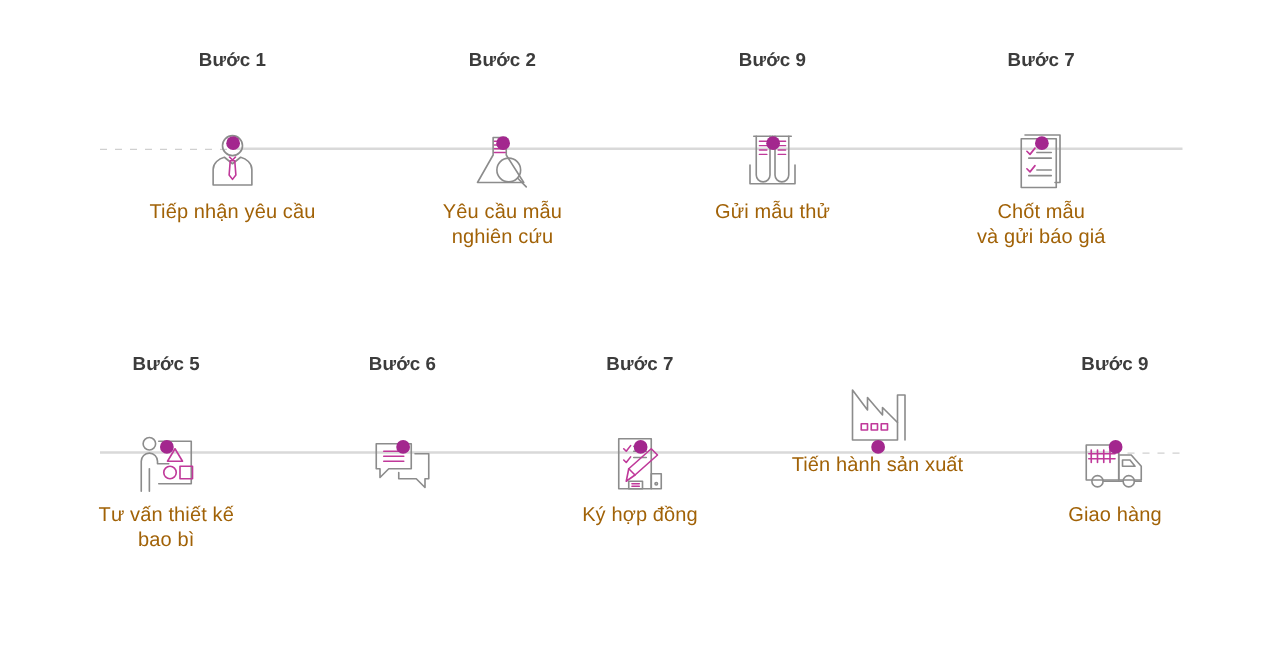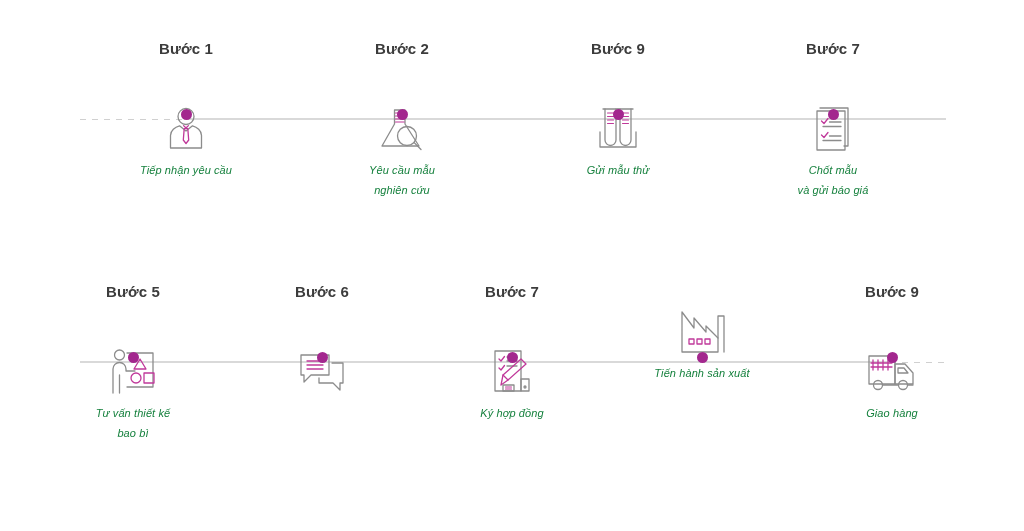--- a/index.html
+++ b/index.html
@@ -80,26 +80,25 @@
     margin-top: 18px;
     display: flex;
     align-items: center;
     justify-content: center;
   }
   .icon-wrap svg {
     display: block;
     overflow: visible;
   }
   .step-label {
-    font-size: 11px;
-    color: #15803d;
+    font-size: 16px;
+    color: #a16207;
     line-height: 20px;
     letter-spacing: .1px;
     white-space: pre-line;
-    font-style: italic;
   }
   .g-line { fill: none; stroke: #8c8c8c; stroke-width: 1.3; stroke-linecap: round; stroke-linejoin: round; }
   .p-line { fill: none; stroke: #c0399a; stroke-width: 1.3; stroke-linecap: round; stroke-linejoin: round; }
   .p-line-thin { fill: none; stroke: #c0399a; stroke-width: 1.1; stroke-linecap: round; stroke-linejoin: round; }
 </style>
 </head>
 <body>
 
 <div class="timeline-page">
 

